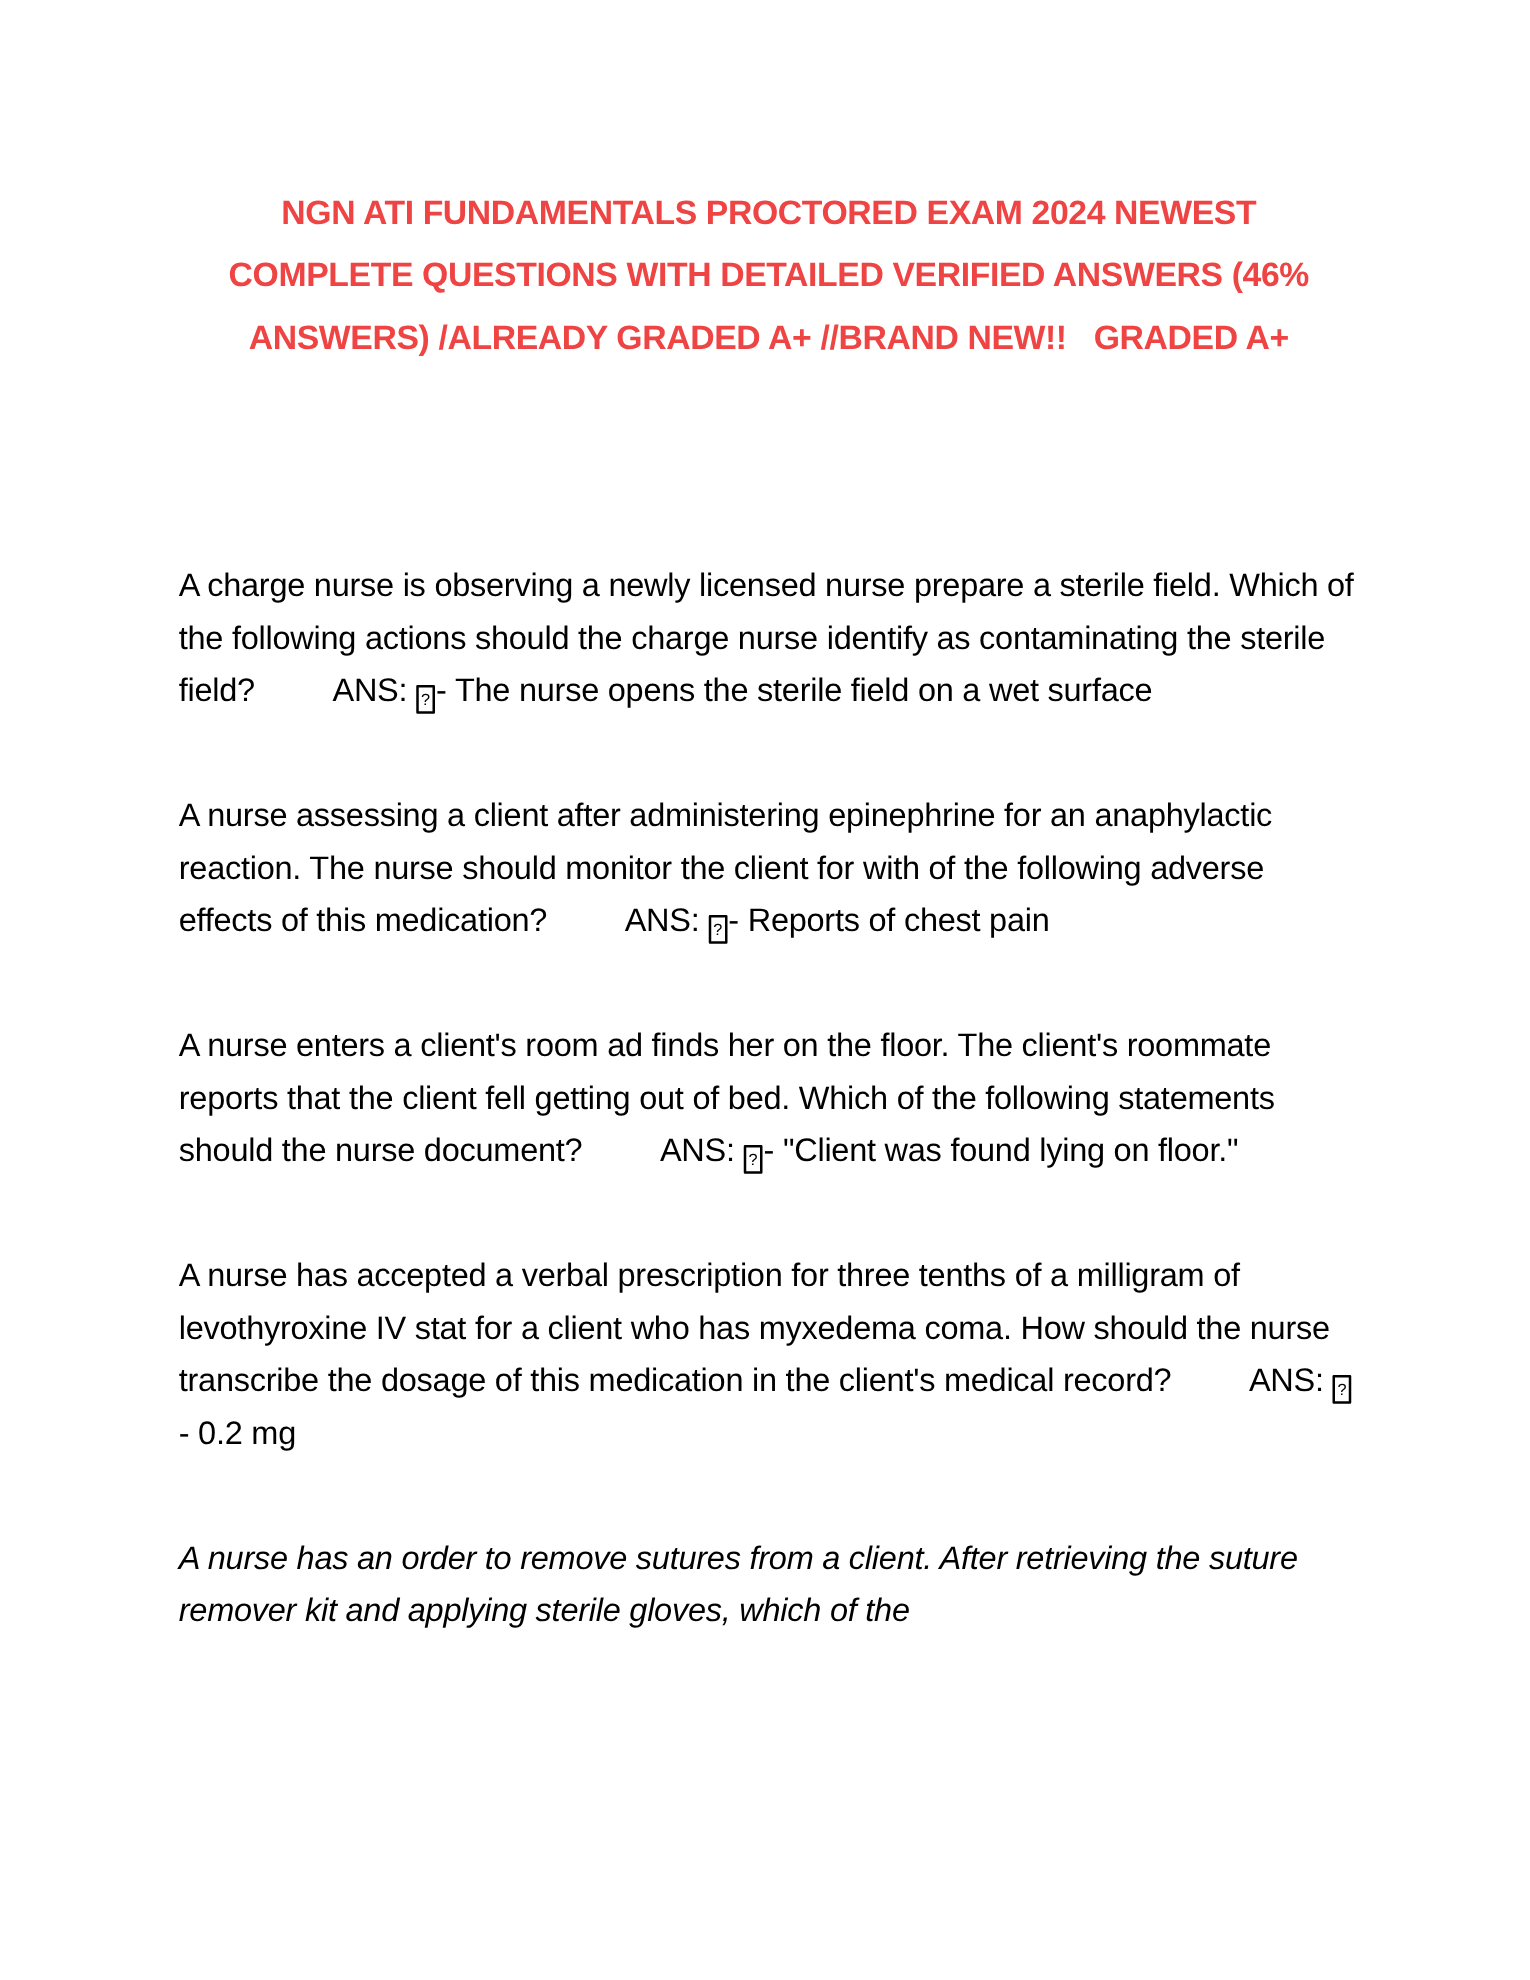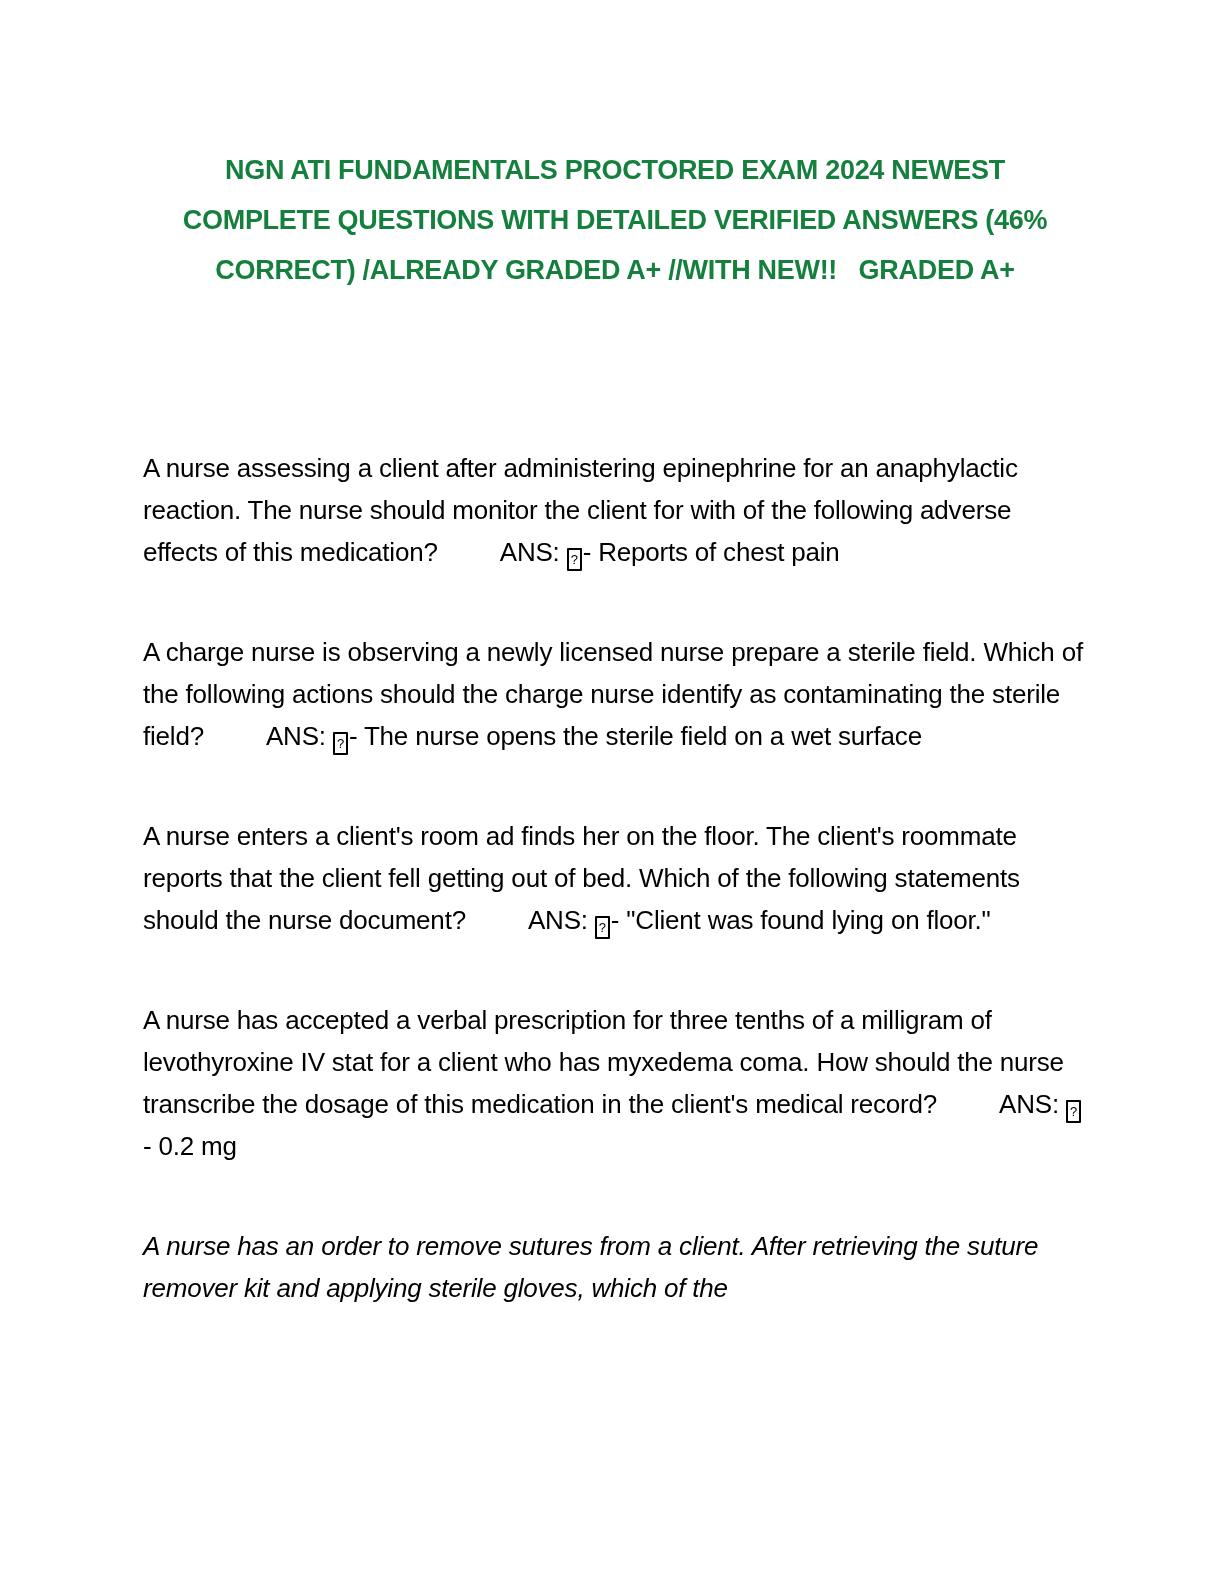--- a/index.html
+++ b/index.html
@@ -60,33 +60,33 @@
     vertical-align: -3px;
     margin: 0 1px 0 0;
   }
   .notdef:empty, .hide-empty:empty { display: none; }
 </style>
 </head>
 <body>
 
 <div class="page">
 
-  <div class="doc-title" style="color: #15803d;">
+  <div class="doc-title" style="color: #ef4444;">
     <div class="title-line">NGN ATI FUNDAMENTALS PROCTORED EXAM 2024 NEWEST</div>
     <div class="title-line">COMPLETE QUESTIONS WITH DETAILED VERIFIED ANSWERS (46%</div>
-    <div class="title-line">CORRECT) /ALREADY GRADED A+ //WITH NEW!!   GRADED A+</div>
+    <div class="title-line">ANSWERS) /ALREADY GRADED A+ //BRAND NEW!!   GRADED A+</div>
   </div>
 
   <div class="title-gap"></div>
 
   <div>
 
+    <p class="qa"><span>A charge nurse is observing a newly licensed nurse prepare a sterile field. Which of the following actions should the charge nurse identify as contaminating the sterile field?</span><span class="tab"></span><span>ANS: </span><span class="notdef">?</span><span>- The nurse opens the sterile field on a wet surface</span></p>
+
     <p class="qa"><span>A nurse assessing a client after administering epinephrine for an anaphylactic reaction. The nurse should monitor the client for with of the following adverse effects of this medication?</span><span class="tab"></span><span>ANS: </span><span class="notdef">?</span><span>- Reports of chest pain</span></p>
-
-    <p class="qa"><span>A charge nurse is observing a newly licensed nurse prepare a sterile field. Which of the following actions should the charge nurse identify as contaminating the sterile field?</span><span class="tab"></span><span>ANS: </span><span class="notdef">?</span><span>- The nurse opens the sterile field on a wet surface</span></p>
 
     <p class="qa"><span>A nurse enters a client's room ad finds her on the floor. The client's roommate reports that the client fell getting out of bed. Which of the following statements should the nurse document?</span><span class="tab"></span><span>ANS: </span><span class="notdef">?</span><span>- "Client was found lying on floor."</span></p>
 
     <p class="qa"><span>A nurse has accepted a verbal prescription for three tenths of a milligram of levothyroxine IV stat for a client who has myxedema coma. How should the nurse transcribe the dosage of this medication in the client's medical record?</span><span class="tab"></span><span>ANS: </span><span class="notdef">?</span><span>- 0.2 mg</span></p>
 
     <p class="qa"><span>A nurse has an order to remove sutures from a client. After retrieving the suture remover kit and applying sterile gloves, which of the</span></p>
 
   </div>
 
 </div>

